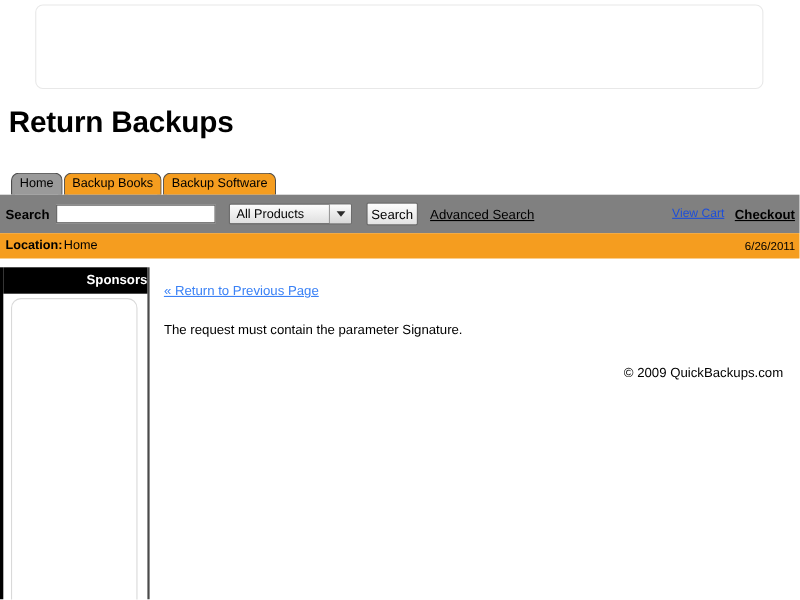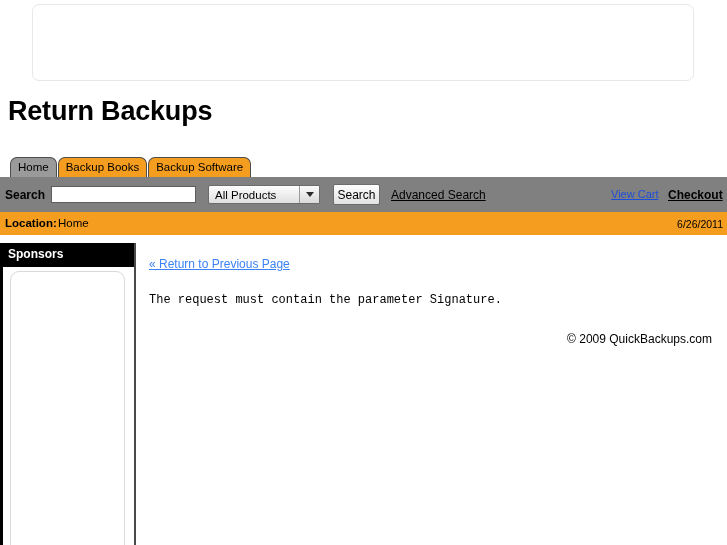--- a/index.html
+++ b/index.html
@@ -234,20 +234,21 @@
   }
   #sponsors-header {
     height: 24px;
     background: #000000;
     color: #ffffff;
     font-size: 12px;
     font-weight: bold;
     line-height: 22px;
     padding-left: 5px;
     box-sizing: border-box;
+    text-align: right;
   }
   #sponsor-ad-box {
     position: absolute;
     left: 7px;
     top: 28px;
     width: 115px;
     height: 290px;
     border: 1px solid #d9d9d9;
     border-radius: 9px;
     background: #ffffff;
@@ -267,21 +268,20 @@
     color: #3b82f6;
     text-decoration: underline;
     cursor: pointer;
     margin-top: 7px;
   }
   #error-message {
     margin: 22px 0 0 0;
     font-size: 12px;
     color: #000000;
     line-height: 15px;
-    font-family: Liberation Mono, monospace;
   }
   #copyright {
     margin: 24px 0 0 0;
     font-size: 12px;
     color: #000000;
     text-align: right;
     padding-right: 7px;
   }
 </style>
 </head>

